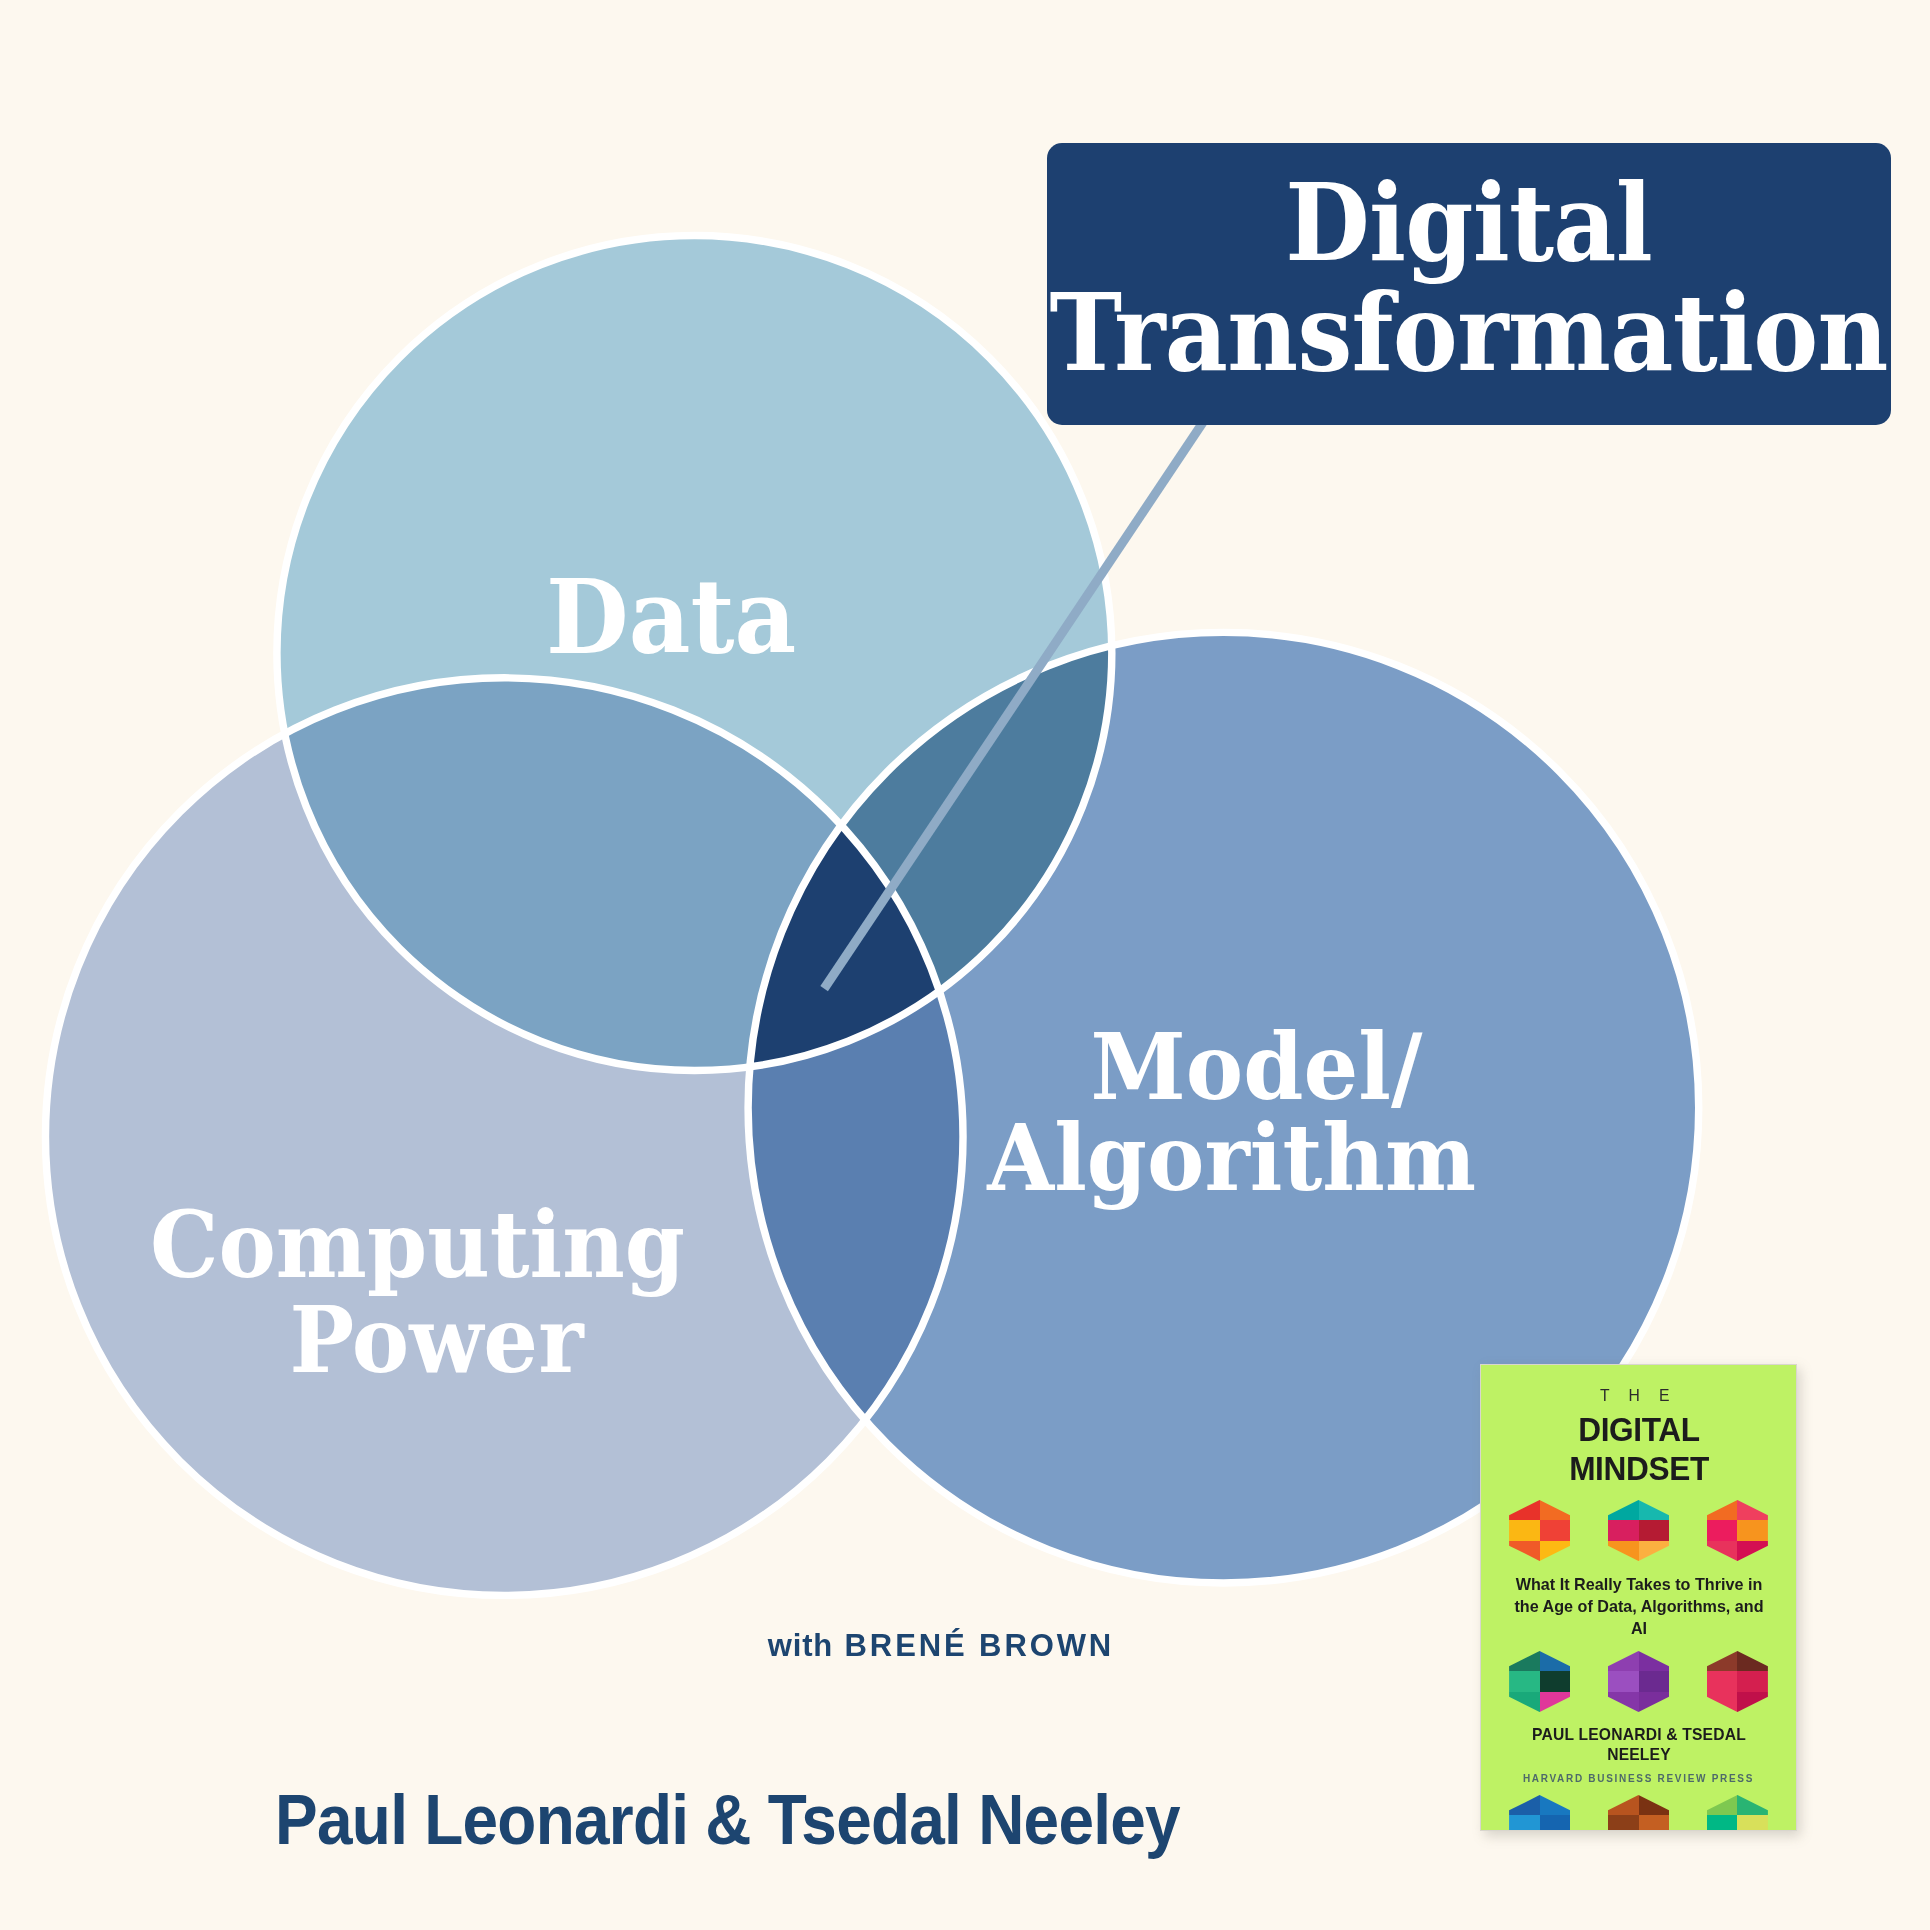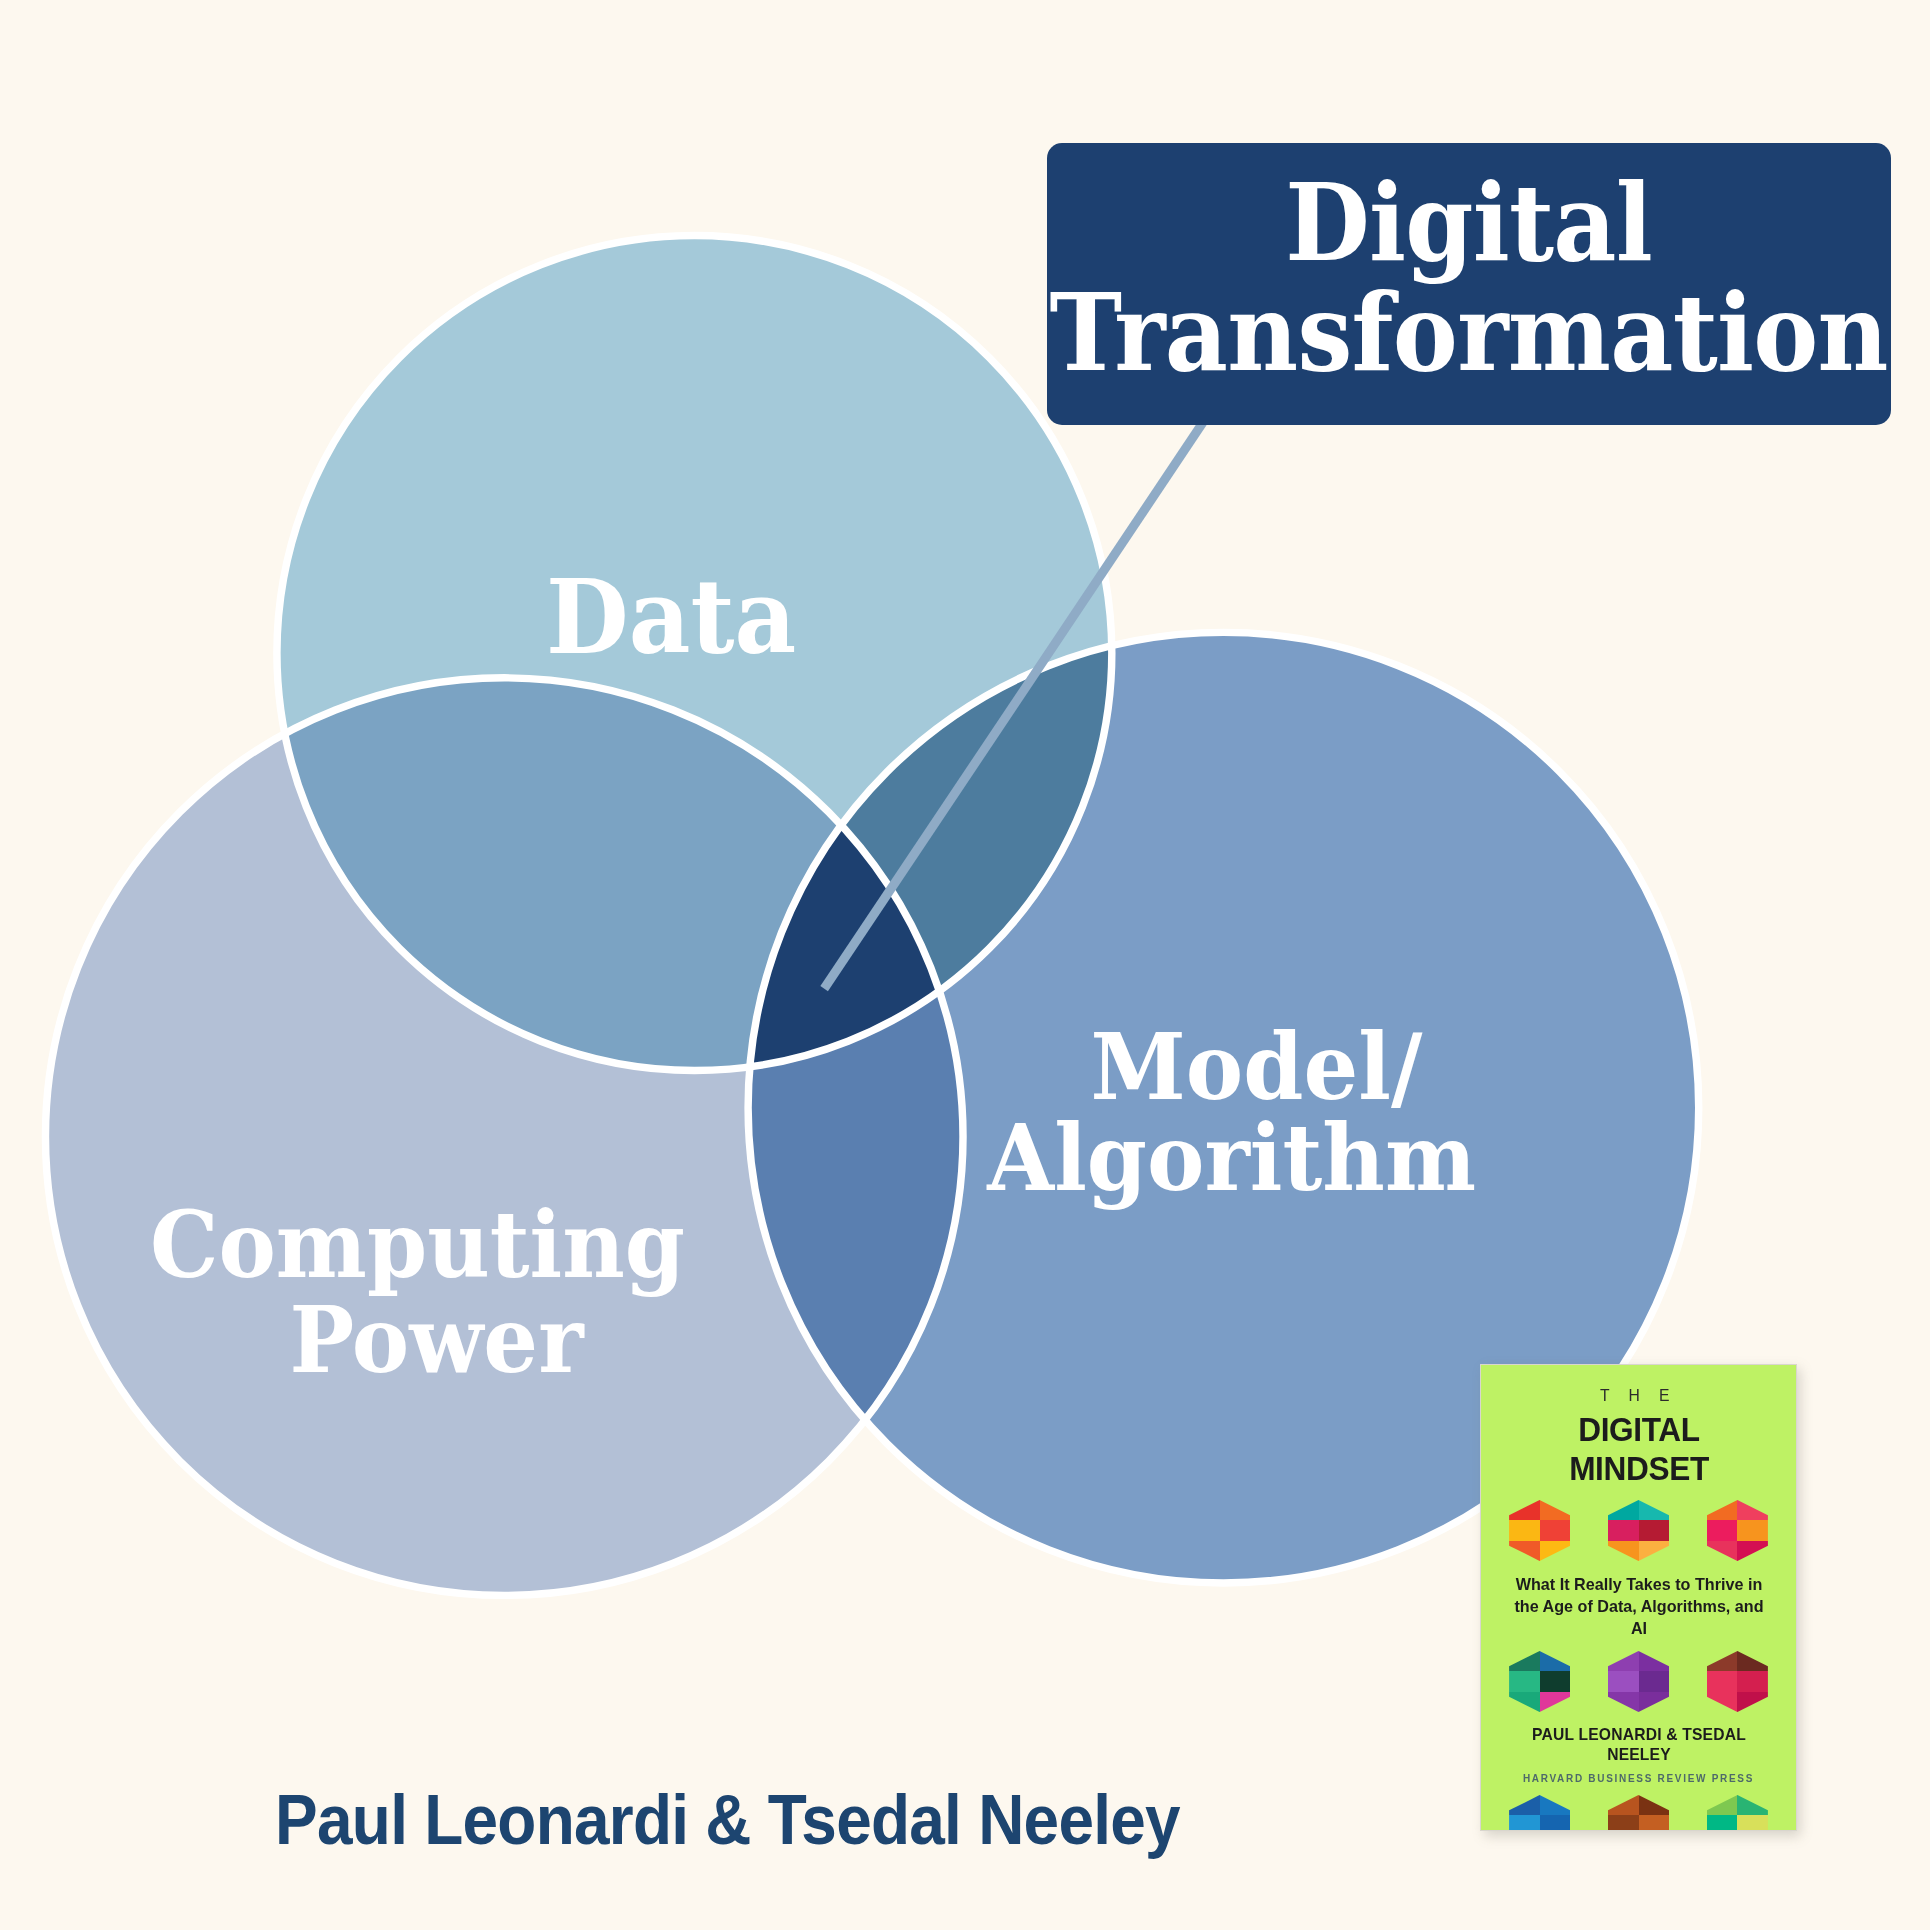--- a/index.html
+++ b/index.html
@@ -254,20 +254,21 @@
 
     <text class="venn-label" x="505" y="1545" font-size="112" transform="scale(0.93 1)" transform-origin="505 1545">Computing</text>
     <text class="venn-label" x="528" y="1660" font-size="112" transform="scale(0.93 1)" transform-origin="528 1660">Power</text>
   </svg>
 
   <div id="callout" style="background: rgb(29, 64, 112);">
     <div id="callout-text"><div>Digital</div><div>Transformation</div></div>
   </div>
 
   <div id="dtl-logo">
+    <div id="dtl-sub"><span class="lc">with</span>&nbsp;<span>BRENÉ BROWN</span></div>
   </div>
 
   <div id="authors">Paul Leonardi &amp; Tsedal Neeley</div>
 
   <div id="book">
     <div id="book-the">T H E</div>
     <div id="book-title">DIGITAL MINDSET</div>
     <div class="hexrow">
         <div class="hex">
           <i style="background: rgb(232, 50, 42); left: 0%; top: 0%;"></i>

